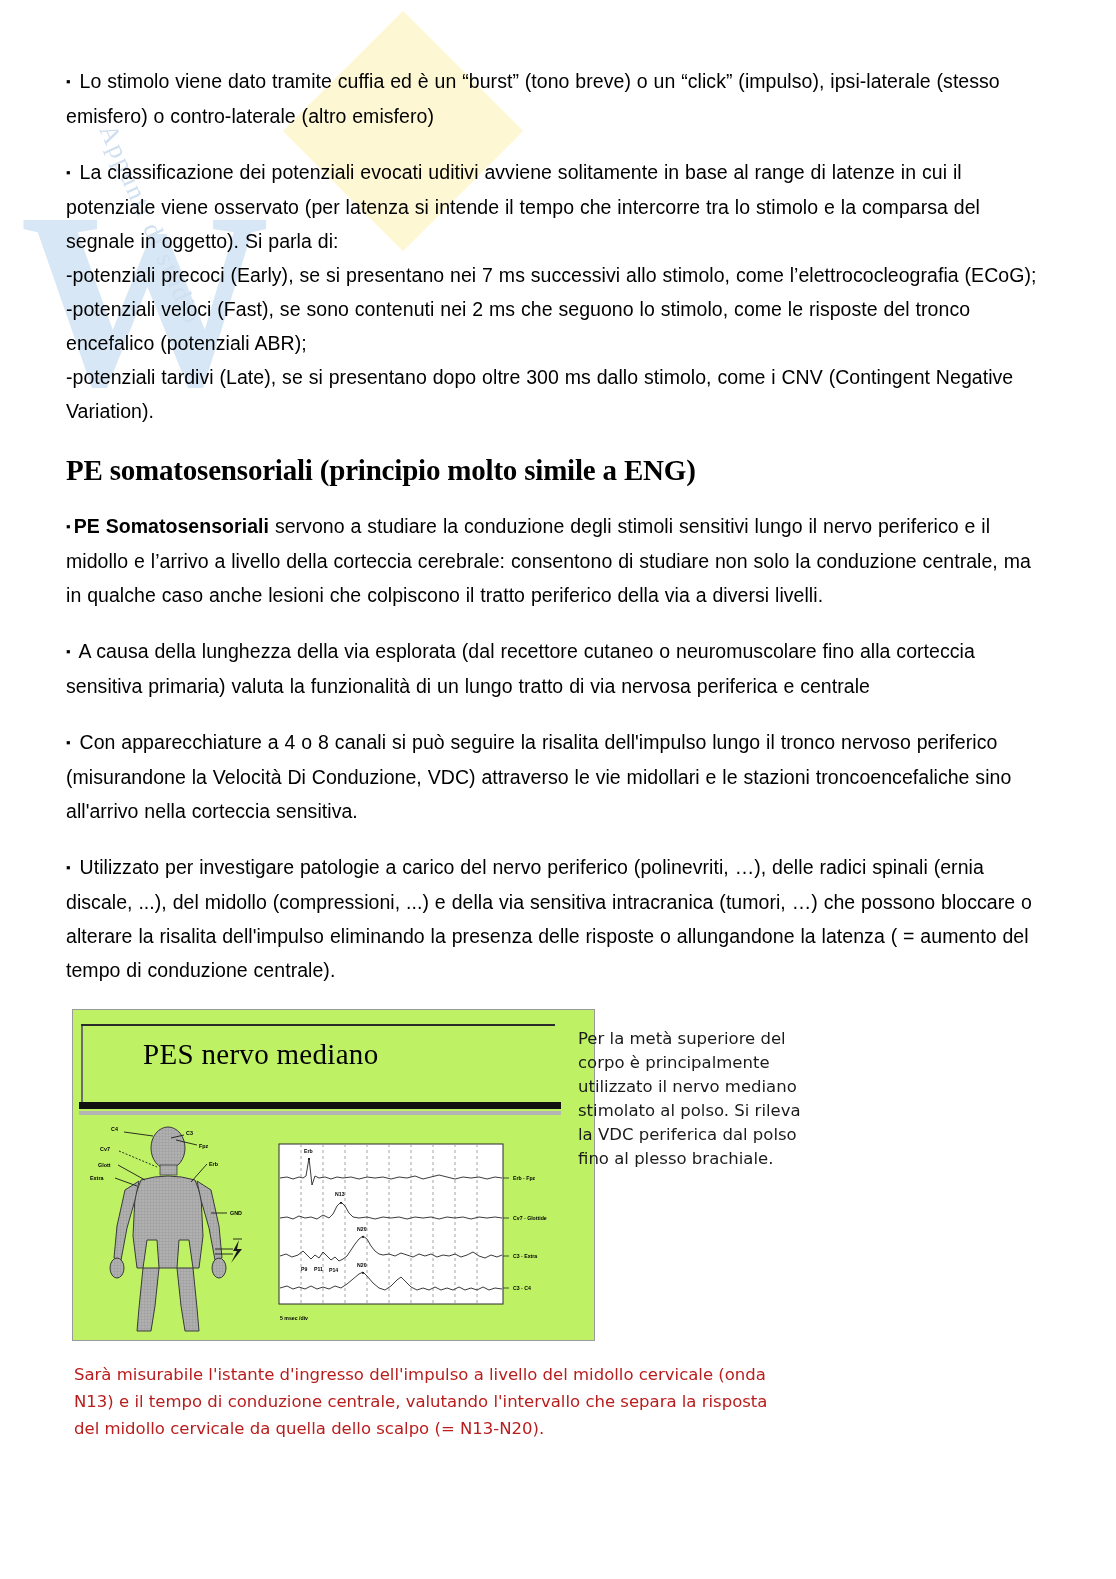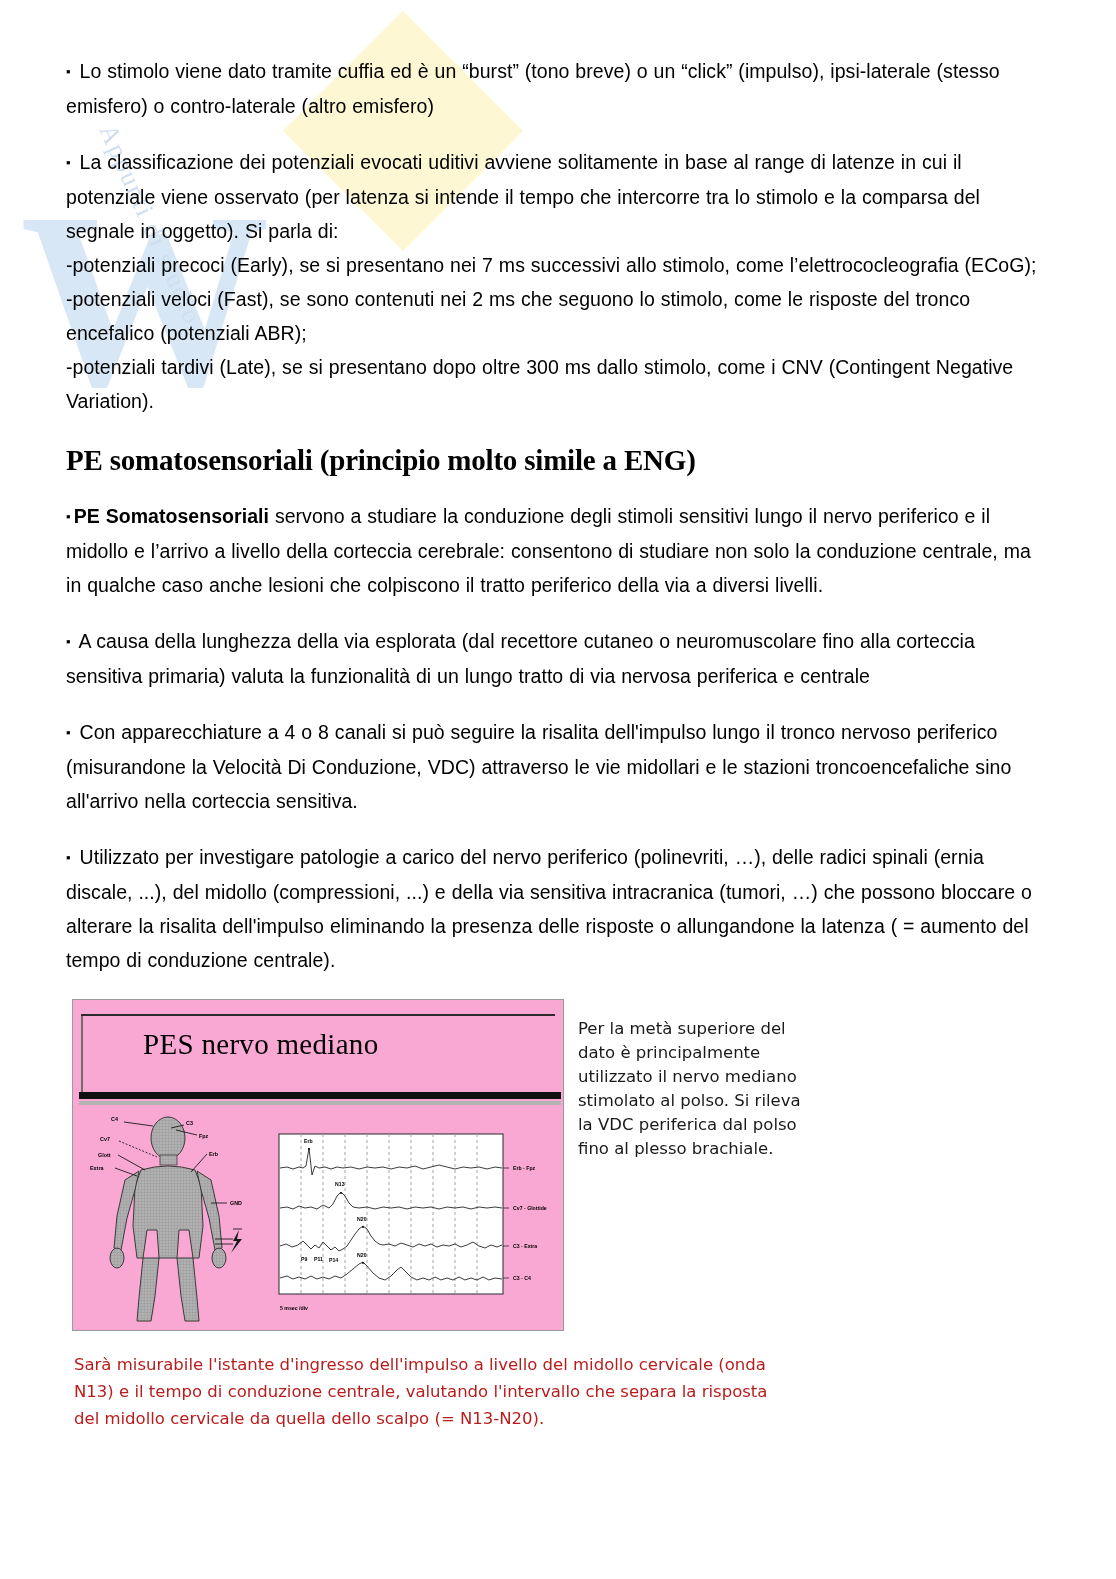--- a/index.html
+++ b/index.html
@@ -57,21 +57,21 @@
 
   
   #page {
     position: relative;
     z-index: 2;
     padding: 0;
   }
   .content {
     position: absolute;
     left: 66px;
-    top: 54px;
+    top: 64px;
     width: 984px;
   }
 
   p.body-par {
     font-size: 19.5px;
     line-height: 34px;
     margin: 0 0 22px 0;
     letter-spacing: .05px;
     word-spacing: .4px;
   }
@@ -99,22 +99,23 @@
     margin-top: 14px;
     height: 340px;
   }
   .figure-box {
     position: absolute;
     left: 6px;
     top: 0;
     width: 490px;
     height: 330px;
     border: 1px solid #9a9a9a;
-    background: #f9a8d4;
+    background: #bef264;
     overflow: hidden;
+    padding-left: 31px;
   }
   .slide-title-rule-top {
     position: absolute;
     left: 8px; top: 14px;
     width: 474px; height: 2px;
     background: #2b2b2b;
   }
   .slide-title {
     position: absolute;
     left: 70px;
@@ -321,19 +322,19 @@
             <text class="trace-label" x="240" y="42">Erb - Fpz</text>
             <text class="trace-label" x="240" y="82">Cv7 - Glottide</text>
             <text class="trace-label" x="240" y="120">C3 - Extra</text>
             <text class="trace-label" x="240" y="152">C3 - C4</text>
 
             <text class="scale-label" x="7" y="182">5 msec /div</text>
           </svg>
         </div>
       </div>
 
-      <div class="side-caption">Per la metà superiore del dato è principalmente utilizzato il nervo mediano stimolato al polso. Si rileva la VDC periferica dal polso fino al plesso brachiale.</div>
+      <div class="side-caption">Per la metà superiore del corpo è principalmente utilizzato il nervo mediano stimolato al polso. Si rileva la VDC periferica dal polso fino al plesso brachiale.</div>
 
       <div class="bottom-caption">Sarà misurabile l'istante d'ingresso dell'impulso a livello del midollo cervicale (onda N13) e il tempo di conduzione centrale, valutando l'intervallo che separa la risposta del midollo cervicale da quella dello scalpo (= N13-N20).</div>
     </div>
 
   </div>
 </div>
 
 </body></html>

